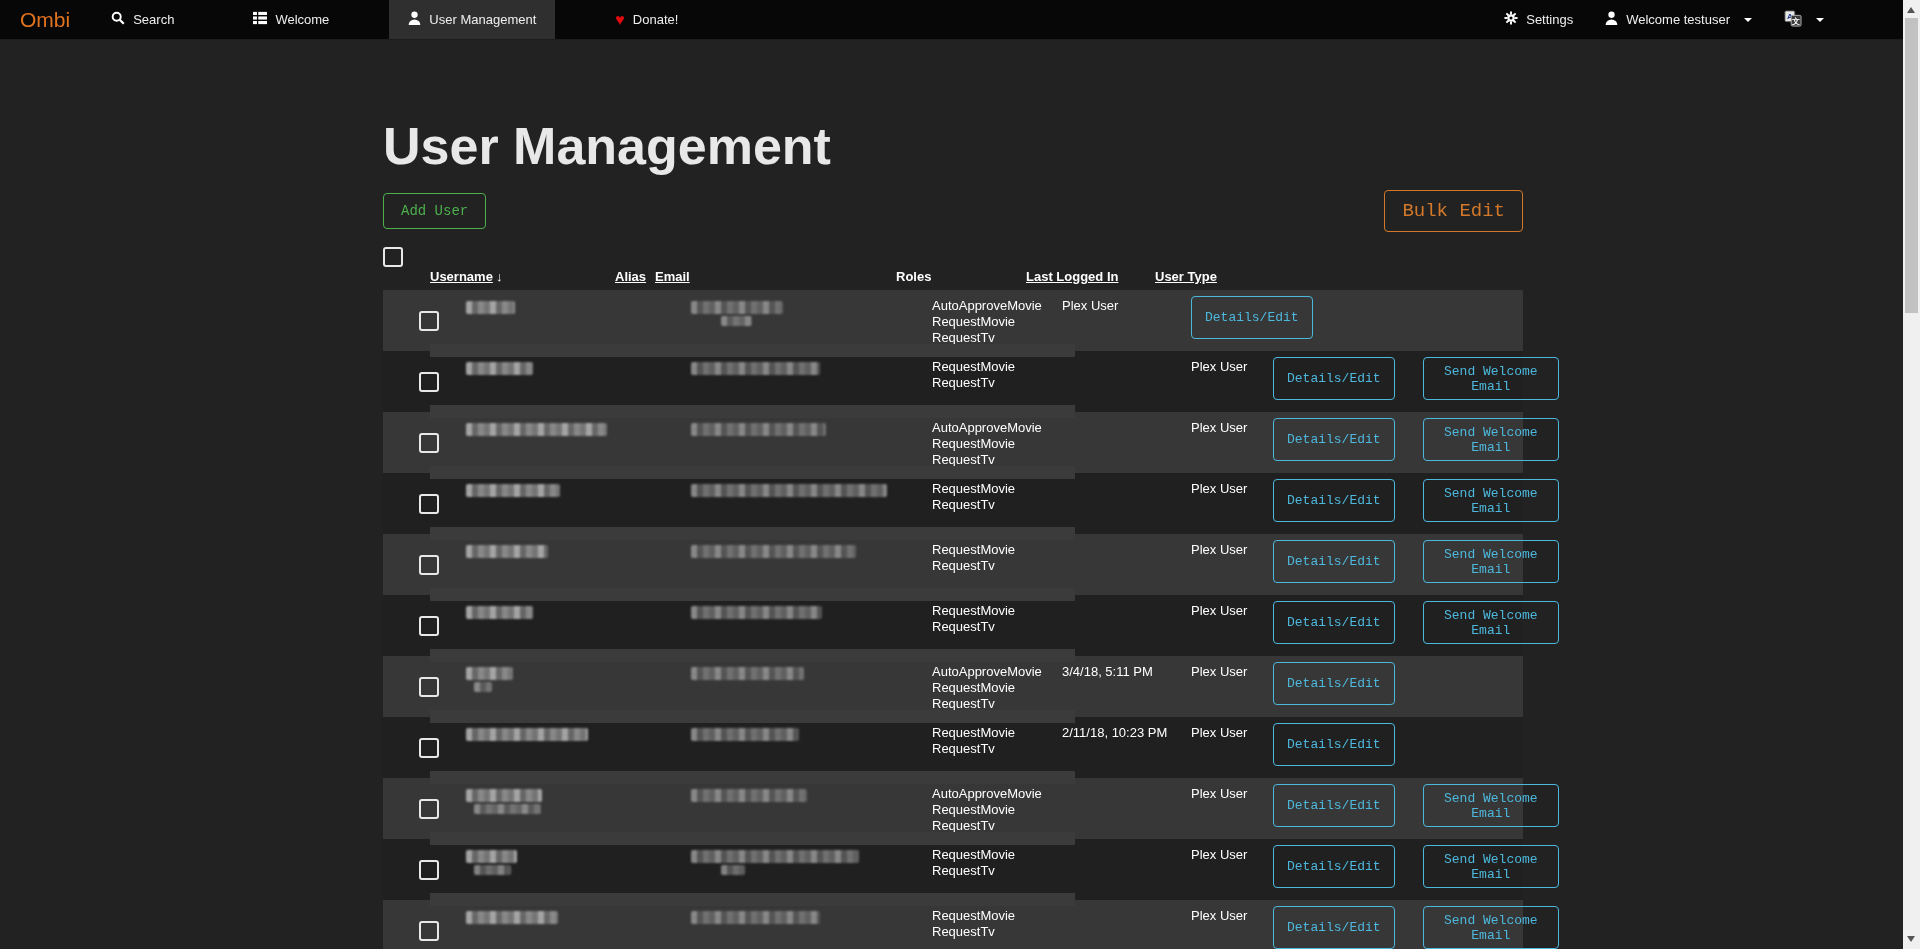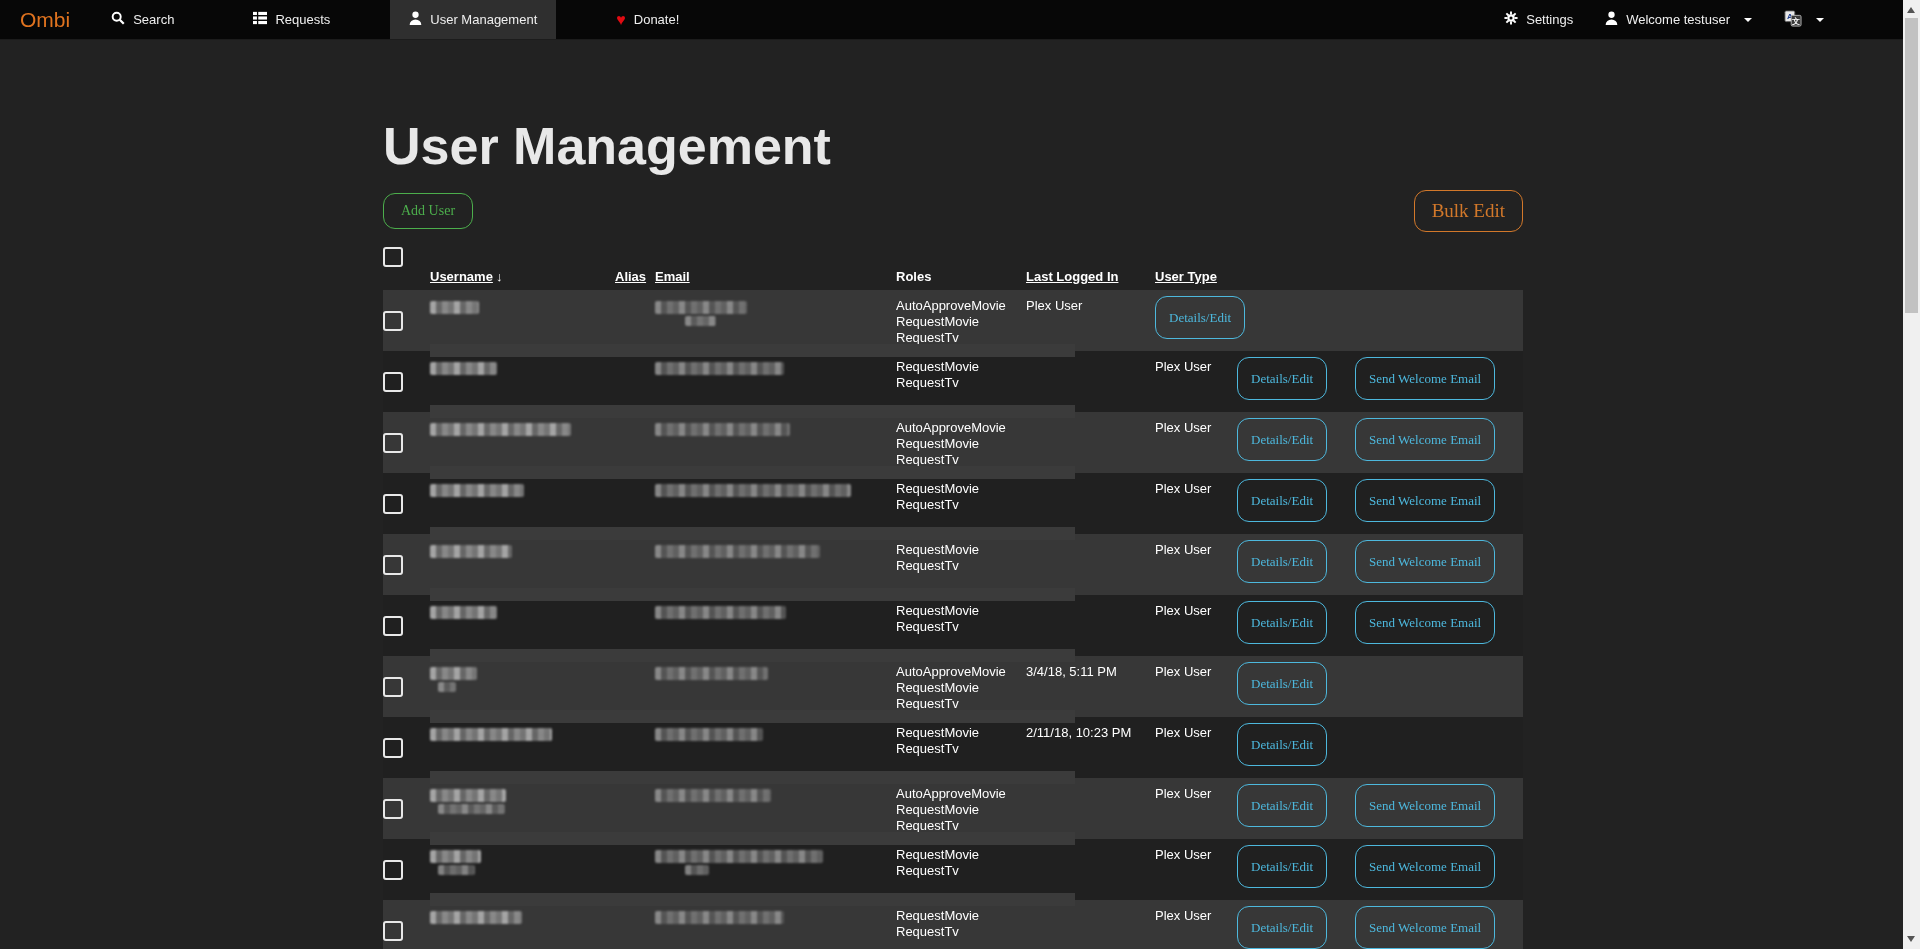--- a/index.html
+++ b/index.html
@@ -19,40 +19,40 @@
   .nav-right .nav-tab { padding:0 14px; }
   .icon-svg { display:inline-block; vertical-align:middle; }
   .heart { color:var(--heart-red,#e10b12); font-size:16px; line-height:1; }
   .caret { display:inline-block; width:0; height:0; border-left:4px solid transparent;
            border-right:4px solid transparent; border-top:4px solid #ffffff; margin-left:6px; }
 
   
   .container { width:1140px; margin-left:383px; }
   .page-title { margin-top:76px; font-size:52px; font-weight:bold; color:#e8e8e8; letter-spacing:0; }
   .toolbar { margin-top:14px; display:flex; justify-content:space-between; align-items:center; }
-  .btn { background:transparent; border-radius:12px; font-family:Liberation Serif, serif;
+  .btn { background:transparent; border-radius:4px; font-family:Liberation Mono, monospace;
          font-size:13px; cursor:pointer; }
   .btn-add { border:1px solid var(--accent-green,#4cae4c); color:var(--accent-green,#4cae4c);
              padding:9px 17px; font-size:14px; }
   .btn-bulk { border:1px solid var(--accent-orange,#d2782a); color:var(--accent-orange,#d2782a);
               padding:9px 17px; font-size:19px; }
 
   .select-all-wrap { margin-top:15px; height:22px; }
   .checkbox { display:inline-block; width:20px; height:20px; border:2px solid #e8e8e8;
               border-radius:3px; background:transparent; cursor:pointer; }
 
   
   .thead, .trow { display:grid;
     grid-template-columns:47px 185px 40px 241px 130px 129px 82px 286px; }
   .thead { font-size:13px; font-weight:bold; }
   .thead .hcell { padding-bottom:6px; }
   .hlink { text-decoration:underline; cursor:pointer; color:#fff; }
   .sort-arrow { font-weight:bold; margin-left:3px; text-decoration:none; display:inline-block; }
 
-  .trow { position:relative; min-height:61px; font-size:13px; }
+  .trow { position:relative; min-height:61px; font-size:13px;padding-left:36px; }
   .trow.striped { background:#373737; }
   .trow:not(.striped) { background:rgba(0,0,0,0.06); }
   .cell { padding-top:8px; line-height:16px; }
   .c-check { display:flex; align-items:center; justify-content:flex-start; padding-top:0; }
   .c-roles div { line-height:16px; }
   .c-actions { padding-top:6px; display:flex; align-items:flex-start; }
   .btn-info { border:1px solid var(--accent-cyan,#4db8dd); color:var(--accent-cyan,#4db8dd);
               padding:4px 13px; height:43px; }
   .btn-welcome { margin-left:28px; }
 
@@ -101,21 +101,21 @@
       <span class="icon-svg">
         <svg width="14" height="14" viewBox="0 0 16 16">
             <rect x="0" y="1" width="4.5" height="3.6" fill="#fff"></rect>
             <rect x="6" y="1" width="10" height="3.6" fill="#fff"></rect>
             <rect x="0" y="6.2" width="4.5" height="3.6" fill="#fff"></rect>
             <rect x="6" y="6.2" width="10" height="3.6" fill="#fff"></rect>
             <rect x="0" y="11.4" width="4.5" height="3.6" fill="#fff"></rect>
             <rect x="6" y="11.4" width="10" height="3.6" fill="#fff"></rect>
           </svg>
       </span>
-      <span>Requests</span>
+      <span>Welcome</span>
     </div>
     <div class="nav-tab active">
       <span class="icon-svg">
         <svg width="13" height="14" viewBox="0 0 14 15">
             <circle cx="7" cy="4" r="3.4" fill="#fff"></circle>
             <path d="M0.7 15 a6.3 6 0 0 1 12.6 0 Z" fill="#fff"></path>
           </svg>
       </span>
       <span>User Management</span>
     </div>

